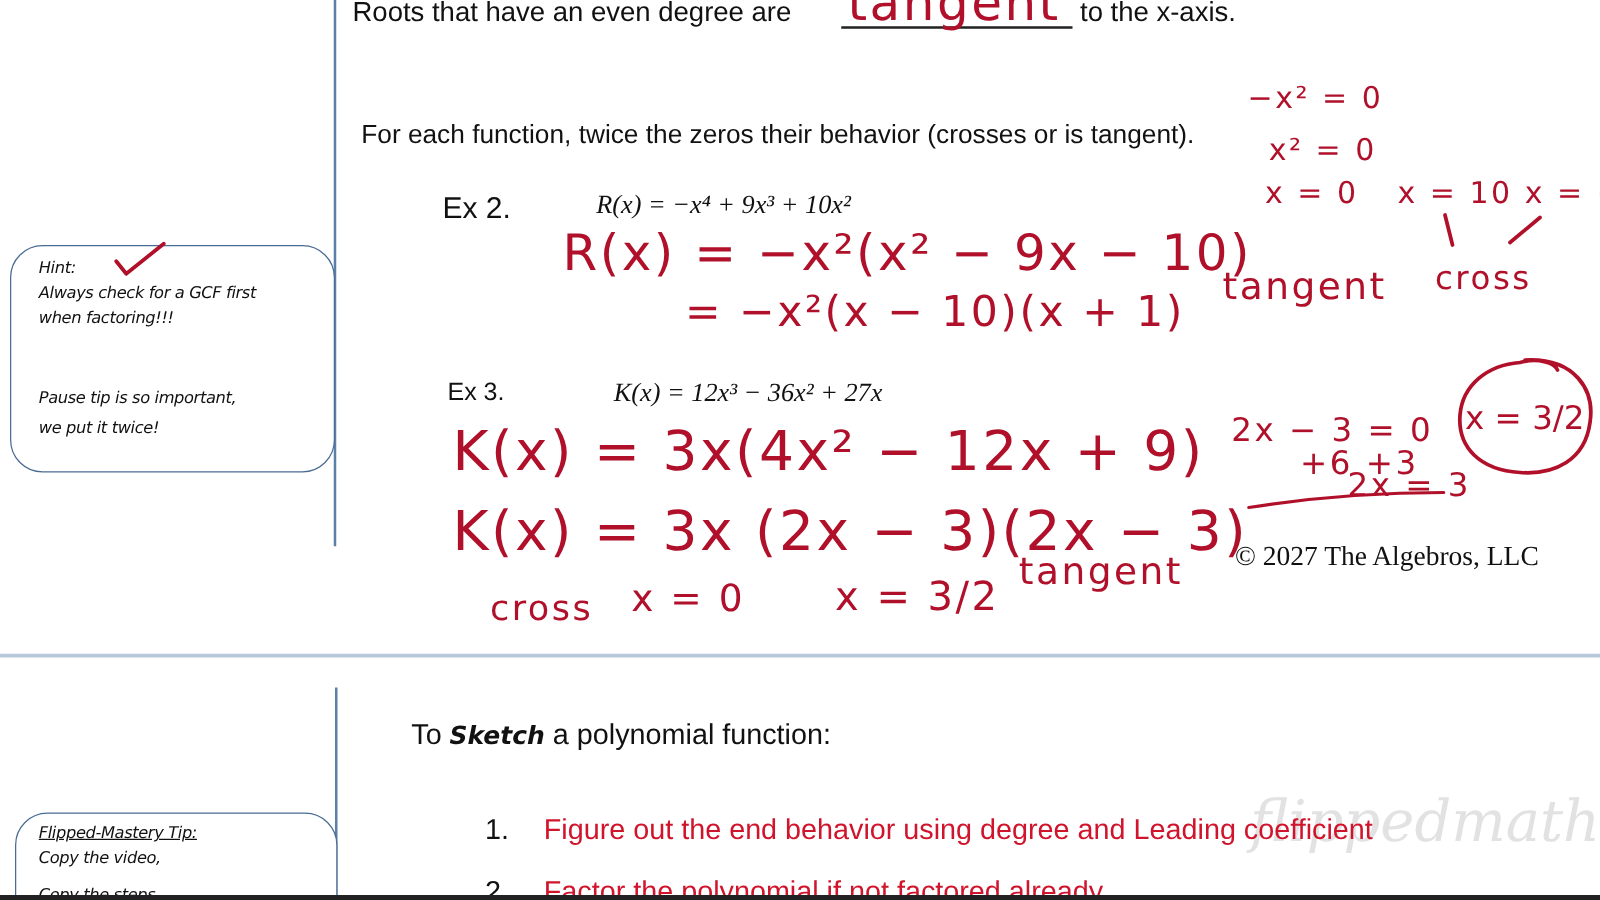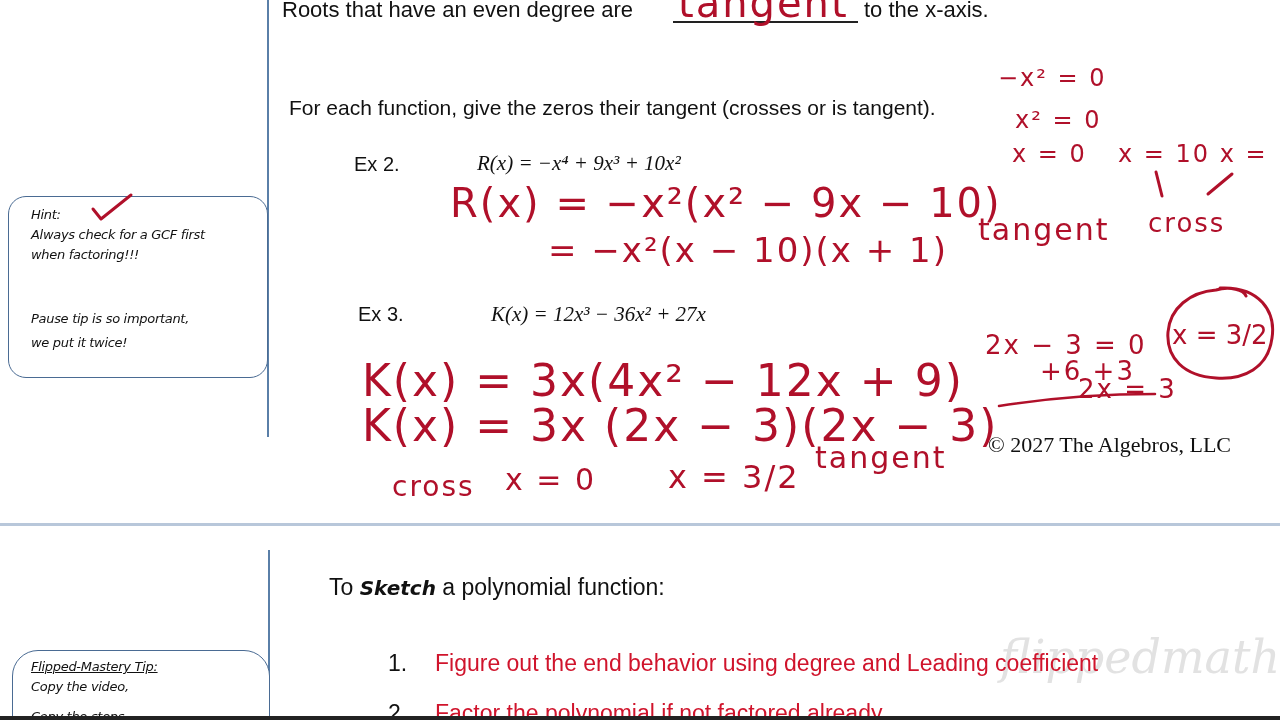--- a/index.html
+++ b/index.html
@@ -21,60 +21,60 @@
 </head>
 <body>
 
 <div class="vline" style="left:267px; top:0; height:437px;"></div>
 
 <div class="abs print" style="left:282px; top:-3px; font-size:22px;">Roots that have an even degree are</div>
 <div class="blank" style="left:673px; top:21px; width:185px;"></div>
 <div class="abs ink" style="left:678px; top:-20px; font-size:40px;">tangent</div>
 <div class="abs print" style="left:864px; top:-3px; font-size:22px;">to the x-axis.</div>
 
-<div class="abs print" style="left:289px; top:96px;">For each function, give the zeros their tangent (crosses or is tangent).</div>
+<div class="abs print" style="left:289px; top:96px;">For each function, twice the zeros their behavior (crosses or is tangent).</div>
 
-<div class="abs print" style="left:354px; top:153px; font-size:20px;text-align:right;">Ex 2.</div>
+<div class="abs print" style="left:354px; top:153px; font-size:24px;text-align:right;">Ex 2.</div>
 <div class="abs math" style="left:477px; top:151px;">
   <span>R(x) =</span>
   <span>−x⁴ + 9x³ + 10x²</span>
 </div>
 
 <div class="abs ink" style="left:450px; top:180px; font-size:40px;">R(x) = −x²(x² − 9x − 10)</div>
 <div class="abs ink" style="left:548px; top:230px; font-size:34px;">= −x²(x − 10)(x + 1)</div>
 <div class="abs ink" style="left:978px; top:212px; font-size:30px;">tangent</div>
 
 <div class="abs ink" style="left:998px; top:64px; font-size:24px;">−x² = 0</div>
 <div class="abs ink" style="left:1015px; top:106px; font-size:24px;">x² = 0</div>
 <div class="abs ink" style="left:1012px; top:140px; font-size:24px;">x = 0</div>
 <div class="abs ink" style="left:1118px; top:140px; font-size:24px;">x = 10   x = −1</div>
 <svg class="abs" style="left:1150px; top:168px;" width="90" height="36">
   <line x1="6" y1="4" x2="12" y2="28" stroke="#b0102a" stroke-width="3" stroke-linecap="round"></line>
   <line x1="82" y1="6" x2="58" y2="26" stroke="#b0102a" stroke-width="3" stroke-linecap="round"></line>
 </svg>
 <div class="abs ink" style="left:1148px; top:208px; font-size:26px;">cross</div>
 
-<div class="tipbox" style="left:8px; top:196px; width:258px; height:180px;border-radius:18px;">
+<div class="tipbox" style="left:8px; top:196px; width:258px; height:180px;">
   <div class="abs tiptext" style="left:22px; top:8px;">Hint:</div>
   <svg class="abs" style="left:80px; top:-6px;" width="46" height="32">
     <path d="M4 18 L12 28 L42 4" fill="none" stroke="#b0102a" stroke-width="3" stroke-linecap="round" stroke-linejoin="round"></path>
   </svg>
   <div class="abs tiptext" style="left:22px; top:28px;">Always check for a GCF first</div>
   <div class="abs tiptext" style="left:22px; top:48px;">when factoring!!!</div>
   <div class="abs tiptext" style="left:22px; top:112px;">Pause tip is so important,</div>
   <div class="abs tiptext" style="left:22px; top:136px;">we put it twice!</div>
 </div>
 
 <div class="abs print" style="left:358px; top:303px; font-size:20px;">Ex 3.</div>
 <div class="abs math" style="left:491px; top:302px;">
   <span>K(x) =</span>
   <span>12x³ − 36x² + 27x</span>
 </div>
 
-<div class="abs ink" style="left:362px; top:336px; font-size:44px;margin-top:19px;">K(x) = 3x(4x² − 12x + 9)</div>
+<div class="abs ink" style="left:362px; top:336px; font-size:44px;">K(x) = 3x(4x² − 12x + 9)</div>
 <div class="abs ink" style="left:362px; top:400px; font-size:44px;">K(x) = 3x (2x − 3)(2x − 3)</div>
 <div class="abs ink" style="left:392px; top:470px; font-size:28px;">cross</div>
 <div class="abs ink" style="left:505px; top:462px; font-size:30px;">x = 0</div>
 <div class="abs ink" style="left:668px; top:458px; font-size:32px;">x = 3/2</div>
 <div class="abs ink" style="left:815px; top:440px; font-size:30px;">tangent</div>
 
 <div class="abs ink" style="left:985px; top:330px; font-size:26px;">2x − 3 = 0</div>
 <div class="abs ink" style="left:1040px; top:356px; font-size:26px;">+6  +3</div>
 <svg class="abs" style="left:995px; top:390px;" width="170" height="20">
   <path d="M4 16 Q80 4 160 4" fill="none" stroke="#b0102a" stroke-width="2.5" stroke-linecap="round"></path>

